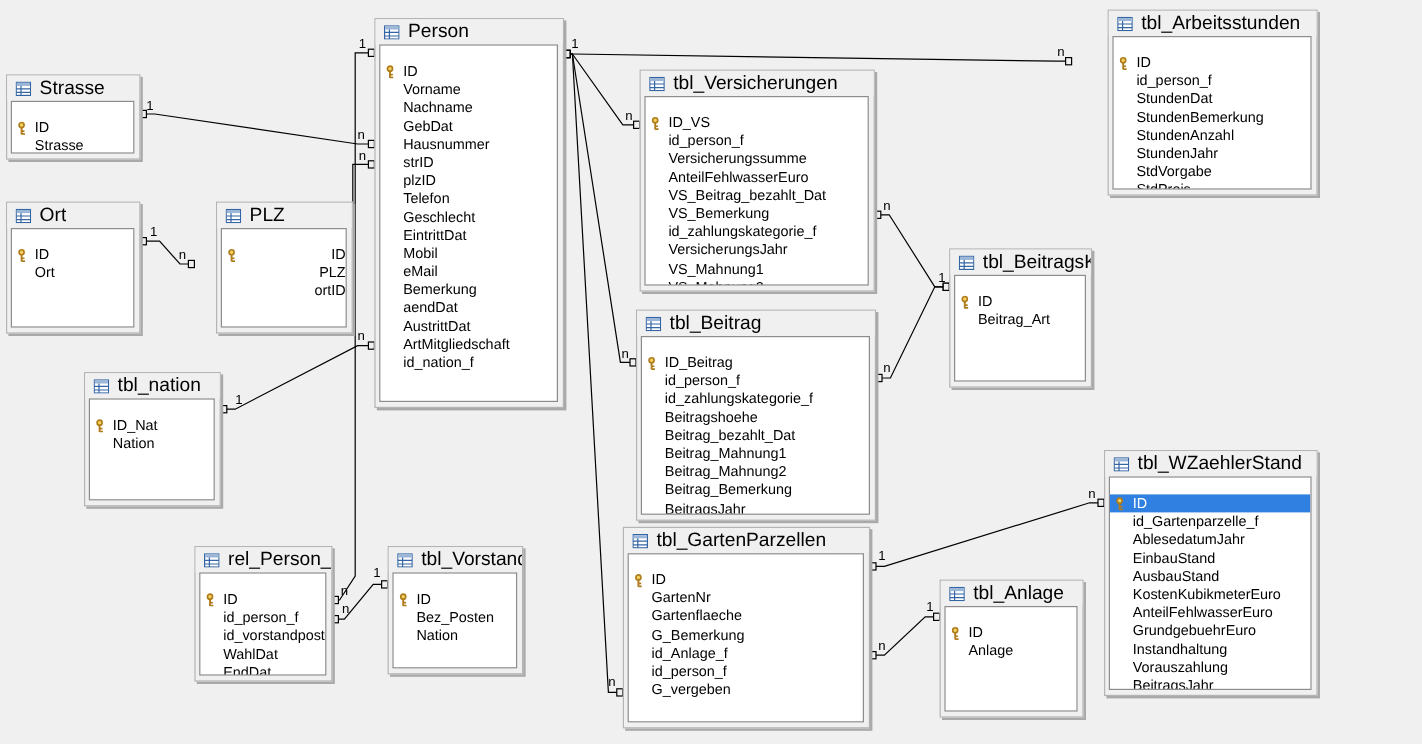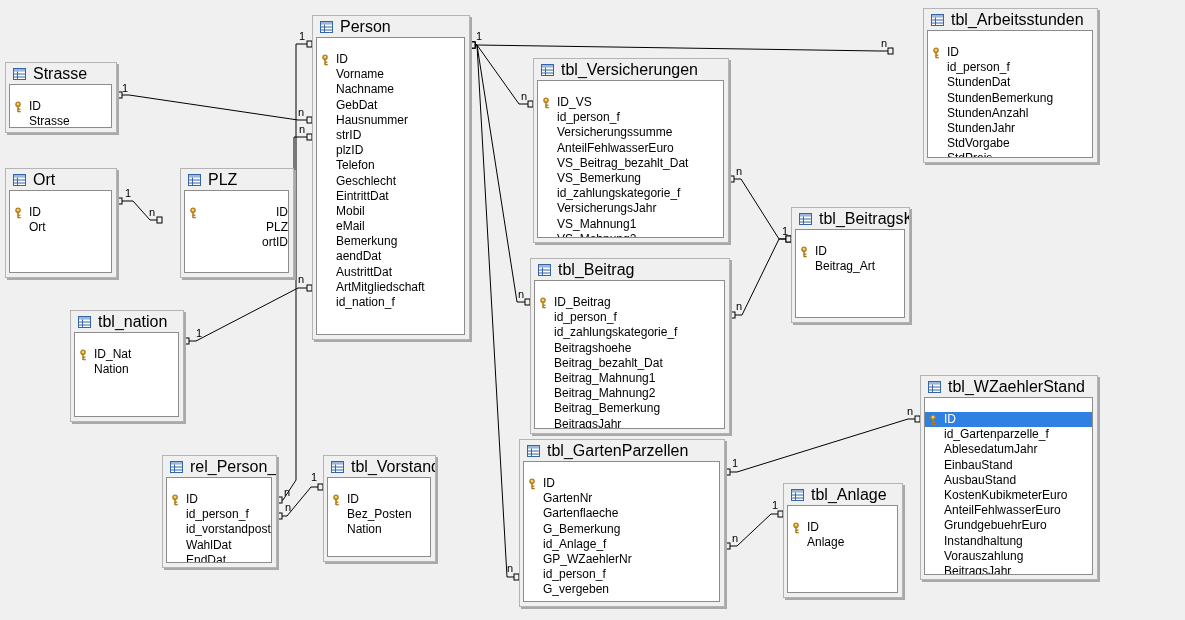--- a/index.html
+++ b/index.html
@@ -434,21 +434,20 @@
         <div class="frow"><svg class="kicon" width="11" height="12" viewBox="0 0 11 12">
             <circle cx="5" cy="3.2" r="2.1" fill="#f6d25e" stroke="#b07d1e" stroke-width="1.4"></circle>
             <line x1="5" y1="5.3" x2="5" y2="11" stroke="#b07d1e" stroke-width="1.6"></line>
             <line x1="5" y1="8.2" x2="7.4" y2="8.2" stroke="#b07d1e" stroke-width="1.4"></line>
             <line x1="5" y1="10.6" x2="7.8" y2="10.6" stroke="#b07d1e" stroke-width="1.4"></line>
           </svg><span>ID</span></div>
         <div class="frow"><span>GartenNr</span></div>
         <div class="frow"><span>Gartenflaeche</span></div>
         <div class="frow"><span>G_Bemerkung</span></div>
         <div class="frow"><span>id_Anlage_f</span></div>
-        <div class="frow"><span>GP_WZaehlerNr</span></div>
         <div class="frow"><span>id_person_f</span></div>
         <div class="frow"><span>G_vergeben</span></div>
       </div>
     </div>
     <div class="tbl" style="left: 783px; top: 483px; width: 120px; height: 115px;">
       <div class="tbl-header">
         <svg class="ticon" width="13" height="12" viewBox="0 0 13 12">
           <rect x="0.5" y="0.5" width="12" height="11" fill="#ffffff" stroke="#3465a4"></rect>
           <rect x="1" y="1" width="11" height="2.6" fill="#9cb6d8"></rect>
           <line x1="0.5" y1="6" x2="12.5" y2="6" stroke="#3465a4"></line>

